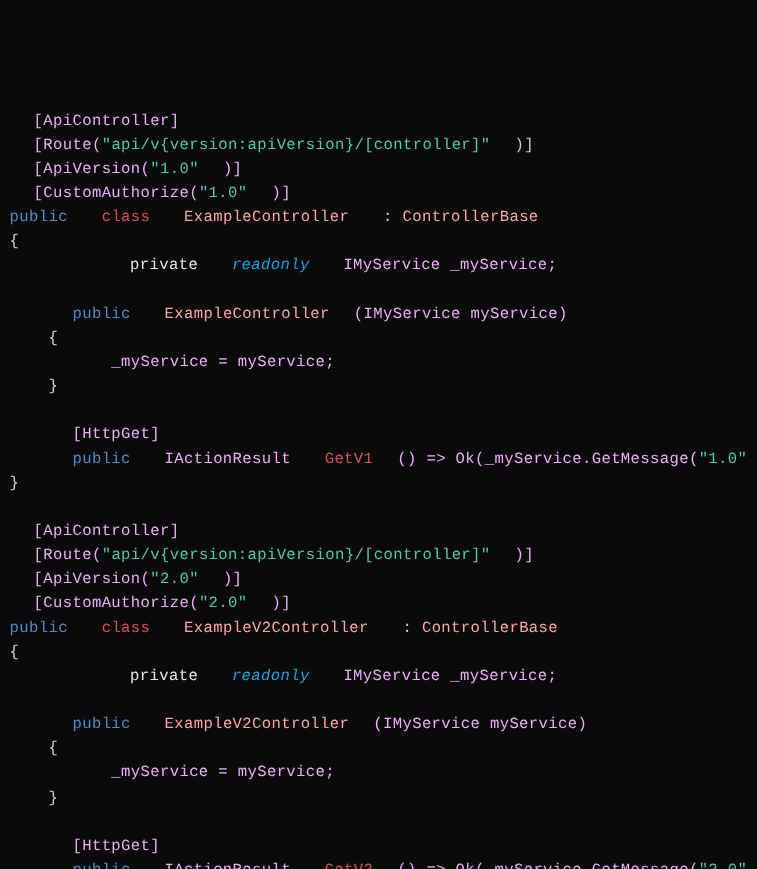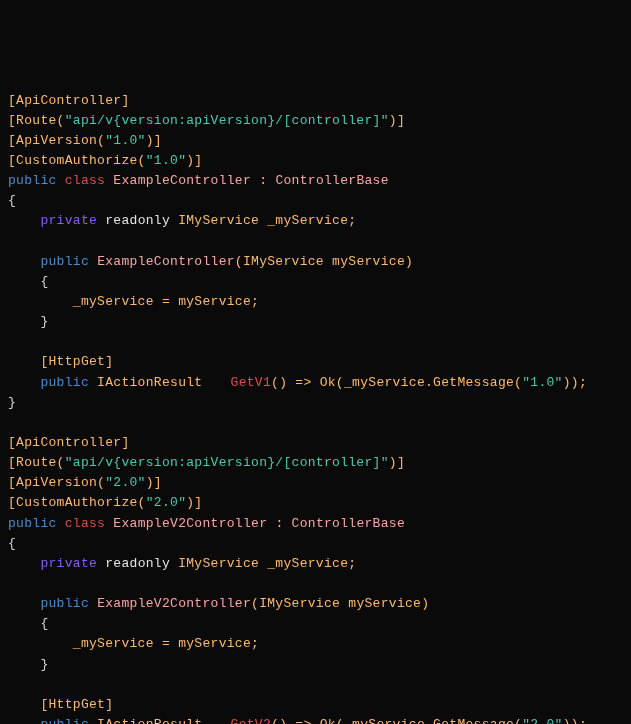--- a/index.html
+++ b/index.html
@@ -14,26 +14,26 @@
       color: #d4d4d4;
       padding: 10px 8px;
       width: 631px;
       white-space: pre;
       line-height: 1.55;
       letter-spacing: 0.3px;
     }
     .line {
       display: block;
     }
-    .plain { color: #fdba74; }
+    .plain { color: #f0abfc; margin-left: 20px; }
     .string { color: #4ec9b0; }
     .keyword-class { color: #d85050; text-align: center; }
     .keyword-public { color: #4e8cc9; }
-    .keyword-private { color: #8b5cf6; }
-    .keyword-readonly { color: #e5e5e5; }
+    .keyword-private { color: #e5e5e5; margin-left: 48px; }
+    .keyword-readonly { color: #0ea5e9; font-style: italic; }
     .classname { color: #fca5a5; }
     .method2 { color: #d85050; margin-left: 20px; }
     .brace { color: #d4d4d4; }
   </style>
 </head>
 <body>
 
 
 
 <div id="code-container"><span class="line"><span class="plain">[ApiController]</span></span><span class="line"><span class="plain">[Route(</span><span class="string">"api/v{version:apiVersion}/[controller]"</span><span class="plain">)]</span></span><span class="line"><span class="plain">[ApiVersion(</span><span class="string">"1.0"</span><span class="plain">)]</span></span><span class="line"><span class="plain">[CustomAuthorize(</span><span class="string">"1.0"</span><span class="plain">)]</span></span><span class="line"><span class="keyword-public">public</span><span class="plain"> </span><span class="keyword-class">class</span><span class="plain"> </span><span class="classname">ExampleController</span><span class="plain"> : </span><span class="classname">ControllerBase</span></span><span class="line"><span class="brace">{</span></span><span class="line"><span class="plain">    </span><span class="keyword-private">private</span><span class="plain"> </span><span class="keyword-readonly">readonly</span><span class="plain"> IMyService _myService;</span></span><span class="line">&nbsp;</span><span class="line"><span class="plain">    </span><span class="keyword-public">public</span><span class="plain"> </span><span class="classname">ExampleController</span><span class="plain">(IMyService myService)</span></span><span class="line"><span class="brace">    {</span></span><span class="line"><span class="plain">        _myService = myService;</span></span><span class="line"><span class="brace">    }</span></span><span class="line">&nbsp;</span><span class="line"><span class="plain">    [HttpGet]</span></span><span class="line"><span class="plain">    </span><span class="keyword-public">public</span><span class="plain"> IActionResult </span><span class="method2">GetV1</span><span class="plain">() =&gt; Ok(_myService.GetMessage(</span><span class="string">"1.0"</span><span class="plain">));</span></span><span class="line"><span class="brace">}</span></span><span class="line">&nbsp;</span><span class="line"><span class="plain">[ApiController]</span></span><span class="line"><span class="plain">[Route(</span><span class="string">"api/v{version:apiVersion}/[controller]"</span><span class="plain">)]</span></span><span class="line"><span class="plain">[ApiVersion(</span><span class="string">"2.0"</span><span class="plain">)]</span></span><span class="line"><span class="plain">[CustomAuthorize(</span><span class="string">"2.0"</span><span class="plain">)]</span></span><span class="line"><span class="keyword-public">public</span><span class="plain"> </span><span class="keyword-class">class</span><span class="plain"> </span><span class="classname">ExampleV2Controller</span><span class="plain"> : </span><span class="classname">ControllerBase</span></span><span class="line"><span class="brace">{</span></span><span class="line"><span class="plain">    </span><span class="keyword-private">private</span><span class="plain"> </span><span class="keyword-readonly">readonly</span><span class="plain"> IMyService _myService;</span></span><span class="line">&nbsp;</span><span class="line"><span class="plain">    </span><span class="keyword-public">public</span><span class="plain"> </span><span class="classname">ExampleV2Controller</span><span class="plain">(IMyService myService)</span></span><span class="line"><span class="brace">    {</span></span><span class="line"><span class="plain">        _myService = myService;</span></span><span class="line"><span class="brace">    }</span></span><span class="line">&nbsp;</span><span class="line"><span class="plain">    [HttpGet]</span></span><span class="line"><span class="plain">    </span><span class="keyword-public">public</span><span class="plain"> IActionResult </span><span class="method2">GetV2</span><span class="plain">() =&gt; Ok(_myService.GetMessage(</span><span class="string">"2.0"</span><span class="plain">));</span></span></div>

